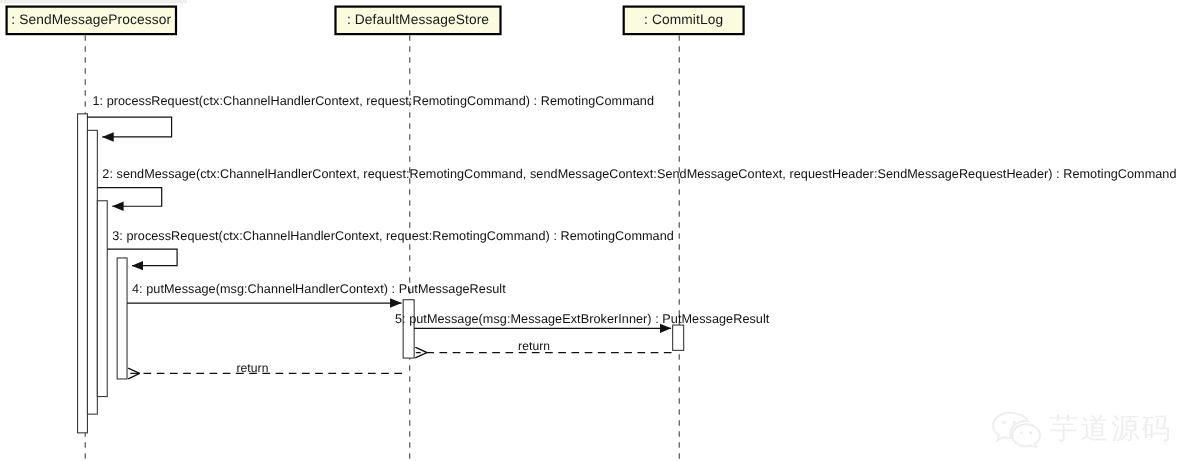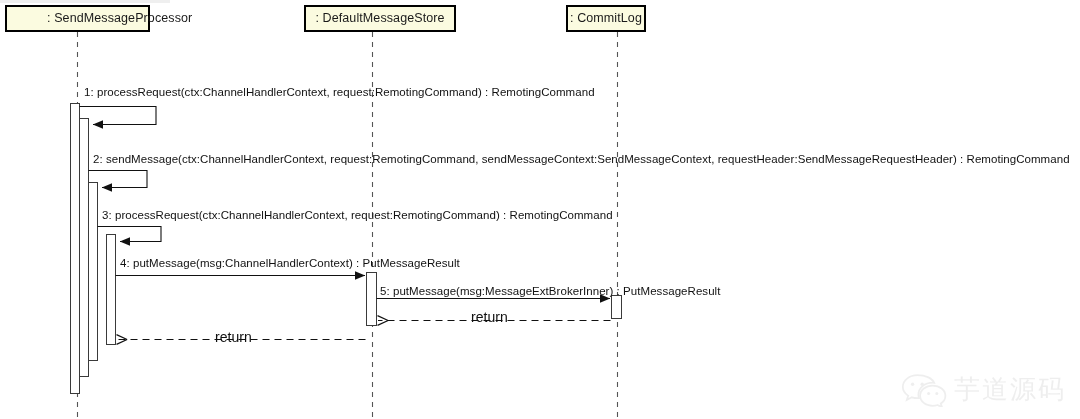--- a/index.html
+++ b/index.html
@@ -40,21 +40,21 @@
 
   
   .msg-label {
     position: absolute;
     font-size: 11.5px;
     color: #111111;
     white-space: nowrap;
     letter-spacing: 0.05px;
   }
   .msg-label.ret {
-    font-size: 14px;
+    font-size: 11px;
   }
 
   
   #watermark {
     position: absolute;
     right: 14px;
     bottom: 12px;
     display: flex;
     align-items: center;
     gap: 7px;
@@ -122,35 +122,35 @@
 
   <line x1="115.5" y1="275.5" x2="365" y2="275.5" stroke="#111111" stroke-width="1.1" marker-end="url(#filledArrow)"></line>
 
   <line x1="376.5" y1="298.5" x2="610" y2="298.5" stroke="#111111" stroke-width="1.1" marker-end="url(#filledArrow)"></line>
 
   <line x1="610.5" y1="320.5" x2="378" y2="320.5" stroke="#111111" stroke-width="1.1" stroke-dasharray="7,5" marker-end="url(#openArrow)"></line>
 
   <line x1="365.5" y1="339.5" x2="117" y2="339.5" stroke="#111111" stroke-width="1.1" stroke-dasharray="7,5" marker-end="url(#openArrow)"></line>
 </svg>
 
-<div class="lifeline-head" style="left:5px; top:5px; width:145px;padding-left:40px;">: SendMessageProcessor</div>
+<div class="lifeline-head" style="left:5px; top:5px; width:156px;">: SendMessageProcessor</div>
 
 <div class="lifeline-head" style="left:304px; top:5px; width:152px;">: DefaultMessageStore</div>
 
-<div class="lifeline-head" style="left:566px; top:5px; width:80px;">: CommitLog</div>
+<div class="lifeline-head" style="left:566px; top:5px; width:111px;">: CommitLog</div>
 
 <div class="msg-label" style="left:84px; top:86px;">1: processRequest(ctx:ChannelHandlerContext, request:RemotingCommand) : RemotingCommand</div>
 
 <div class="msg-label" style="left:93px; top:153px;">2: sendMessage(ctx:ChannelHandlerContext, request:RemotingCommand, sendMessageContext:SendMessageContext, requestHeader:SendMessageRequestHeader) : RemotingCommand</div>
 
 <div class="msg-label" style="left:102px; top:209px;">3: processRequest(ctx:ChannelHandlerContext, request:RemotingCommand) : RemotingCommand</div>
 
 <div class="msg-label" style="left:120px; top:257px;">4: putMessage(msg:ChannelHandlerContext) : PutMessageResult</div>
 
-<div class="msg-label" style="left:380px; top:285px;">5: putMessage(msg:MessageExtBrokerInner) : PutMessageResult</div>
+<div class="msg-label" style="left:359px; top:285px;">5: putMessage(msg:MessageExtBrokerInner) : PutMessageResult</div>
 
 <div class="msg-label ret" style="left:471px; top:309px;">return</div>
 
 <div class="msg-label ret" style="left:215px; top:329px;">return</div>
 
 <div id="watermark">
   <span>
     <svg width="46" height="34" viewBox="0 0 46 34" xmlns="http://www.w3.org/2000/svg">
       <path d="M16.5 2.2C8.3 2.2 1.8 7.4 1.8 13.8c0 3.6 2.1 6.8 5.4 8.9L5.8 27l5.1-2.7c1.7.5 3.5.8 5.6.8.5 0 1 0 1.5-.1-.4-1.1-.6-2.2-.6-3.4 0-6.6 6.4-11.9 14.3-11.9.5 0 1 0 1.5.1C31.7 5.6 24.8 2.2 16.5 2.2z" fill="none" stroke="#c9c9c9" stroke-width="1.8"></path>
       <circle cx="11.6" cy="11.2" r="1.7" fill="#c9c9c9"></circle>

